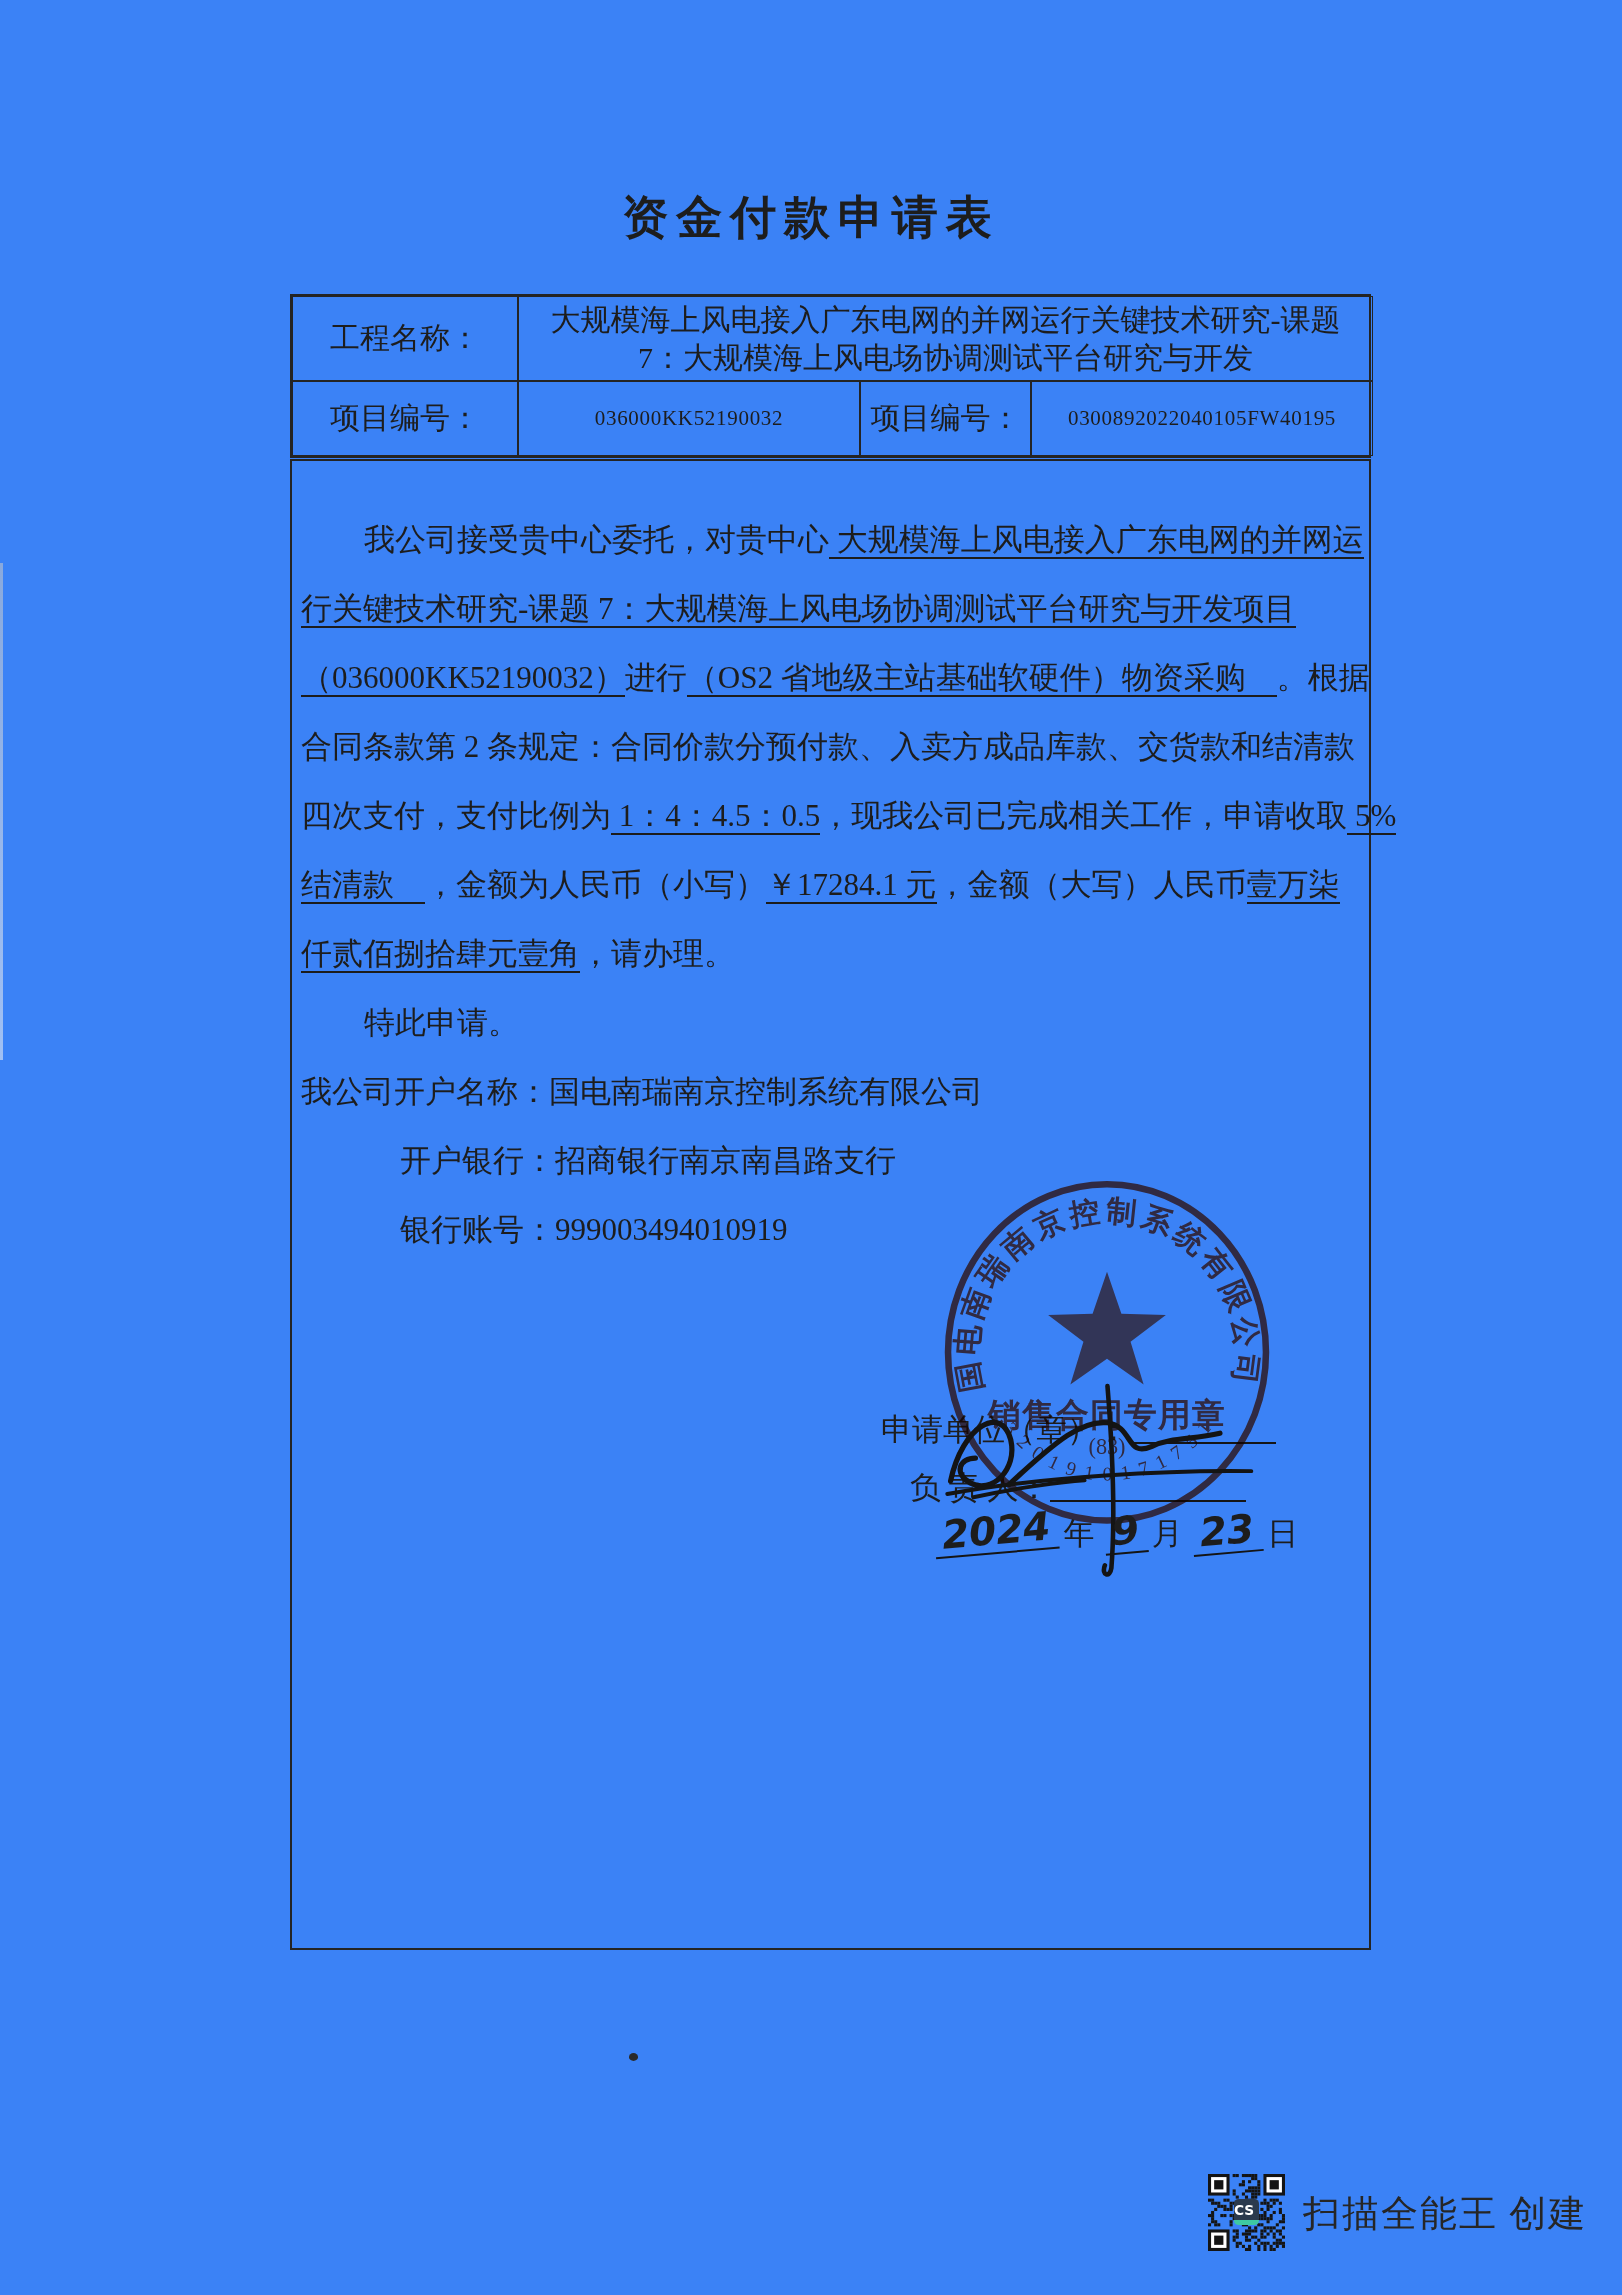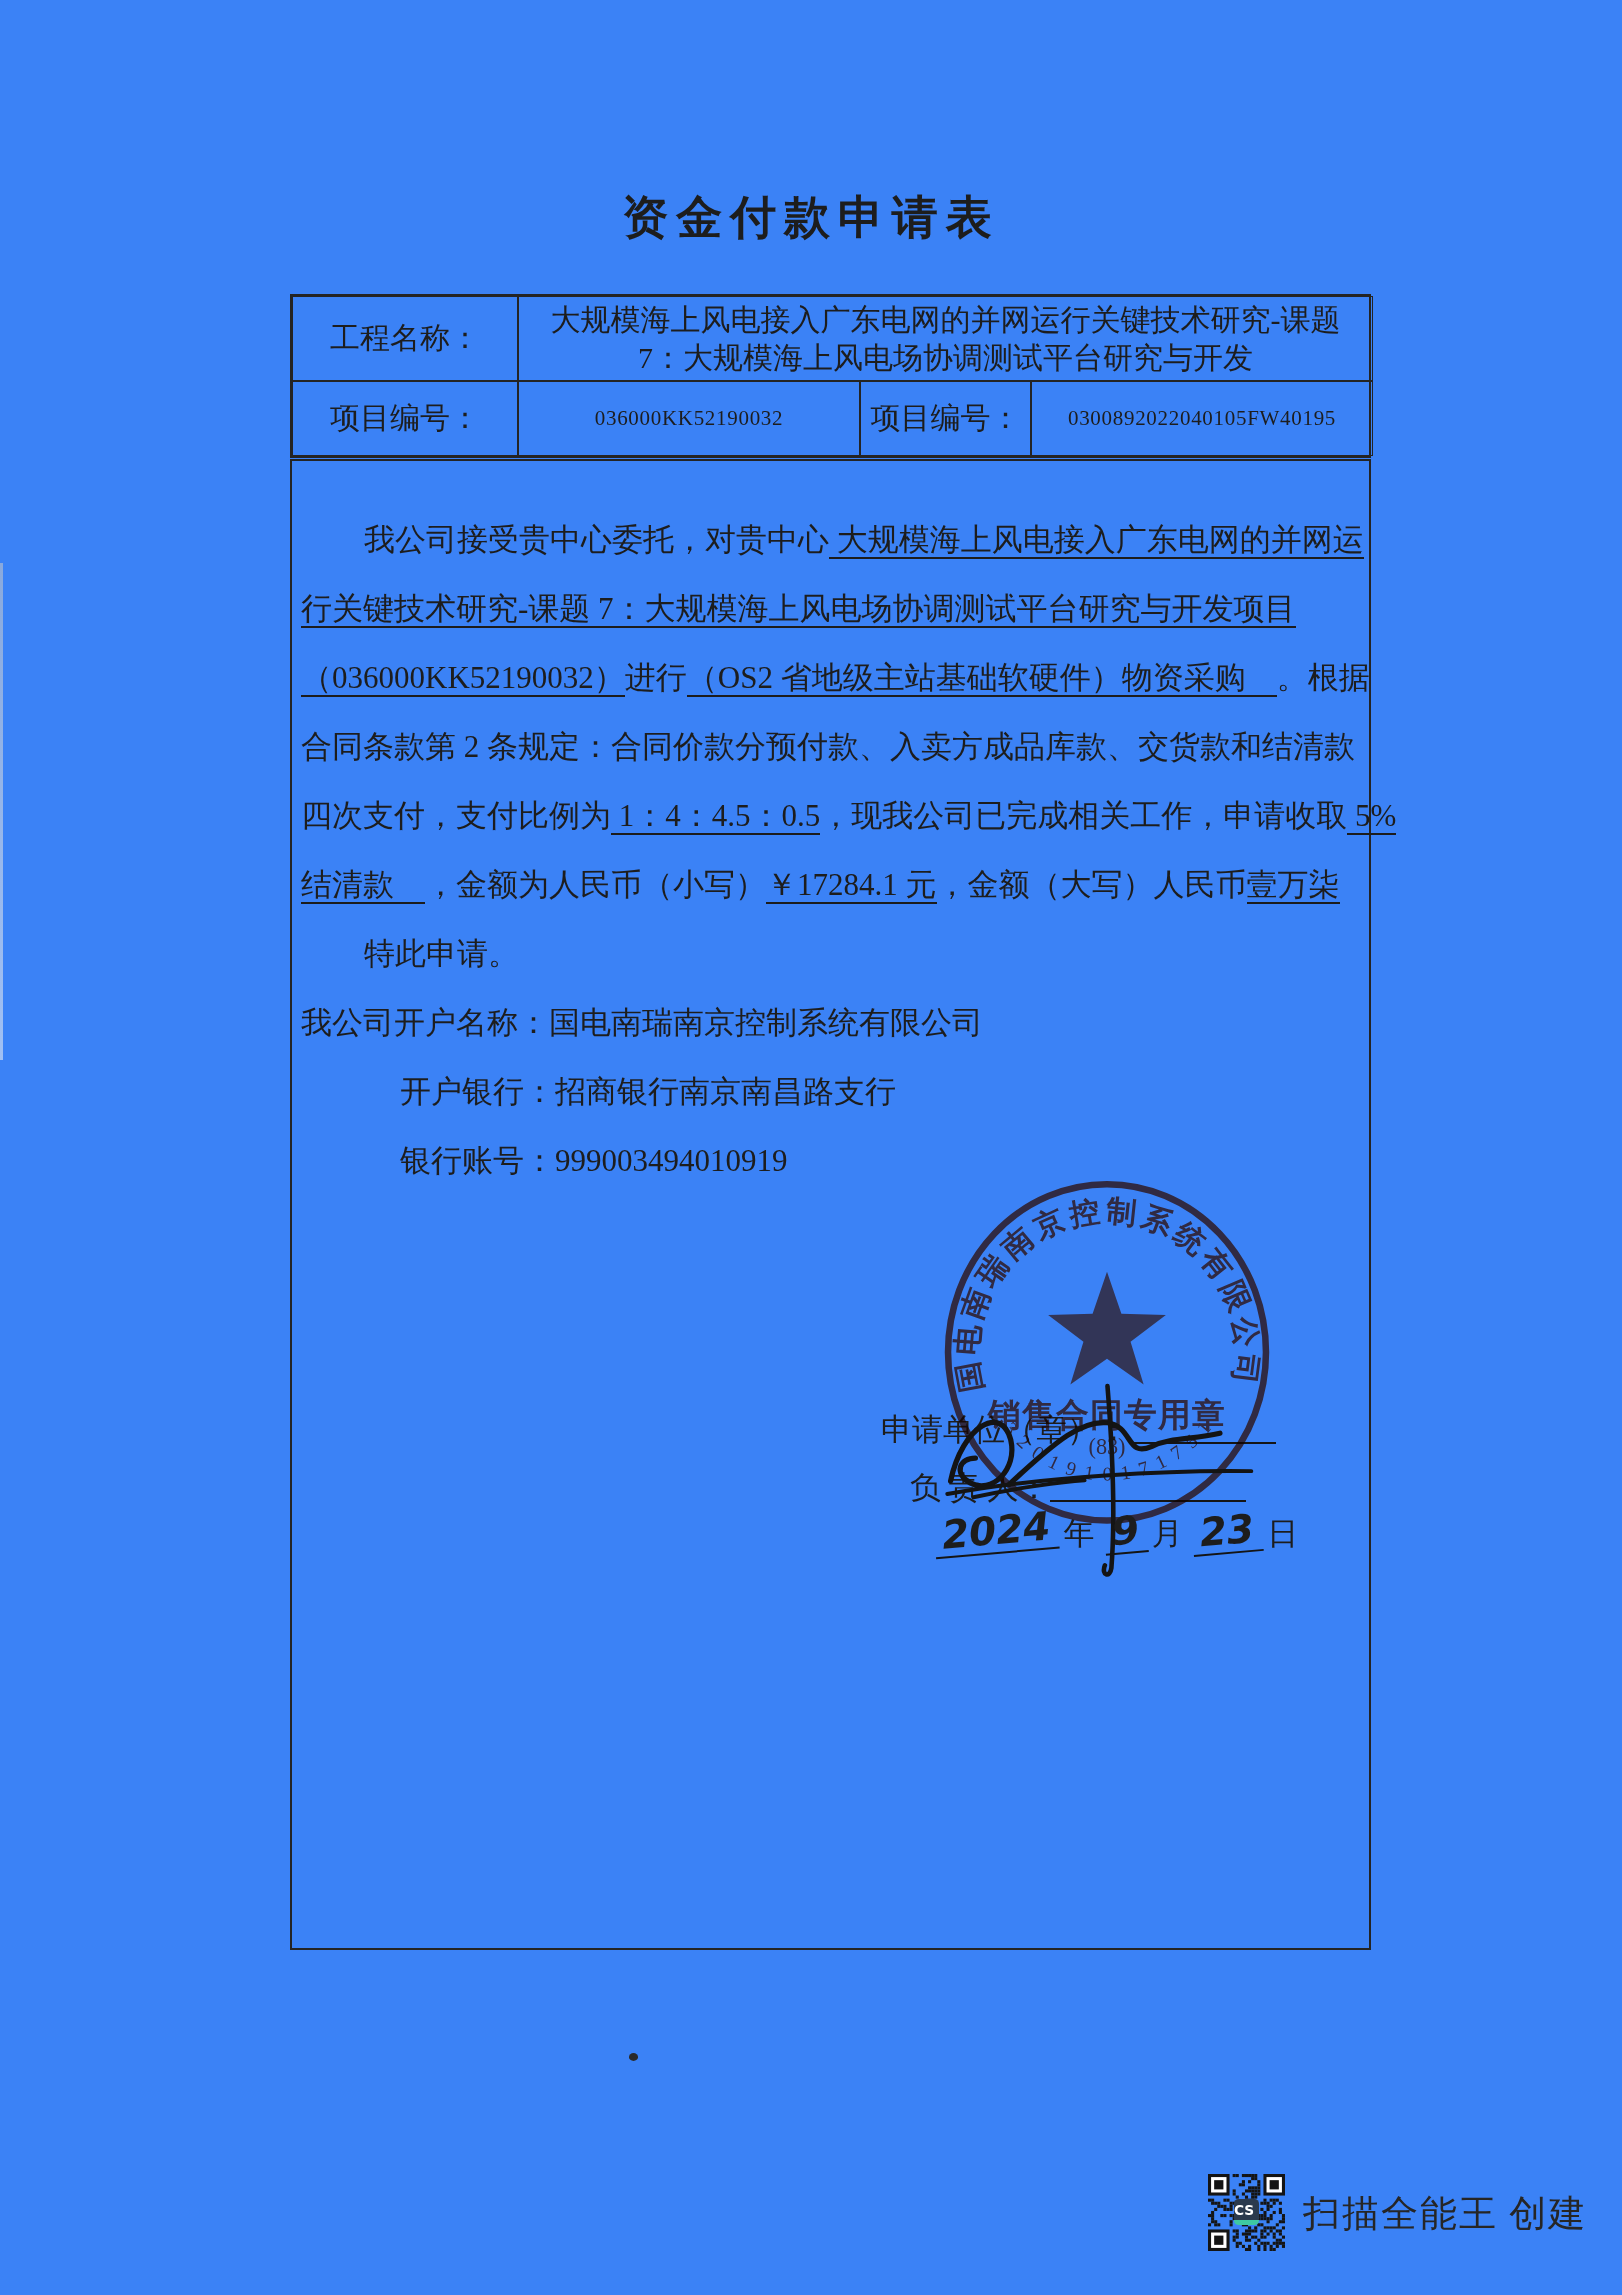--- a/index.html
+++ b/index.html
@@ -85,20 +85,21 @@
 
   <div class="bigbox"></div>
 
   <div class="bodytext">
       <div class="bline ind-para"><span>我公司接受贵中心委托，对贵中心</span><span class="u"> 大规模海上风电接入广东电网的并网运</span></div>
       <div class="bline"><span class="u">行关键技术研究-课题 7：大规模海上风电场协调测试平台研究与开发项目</span></div>
       <div class="bline"><span class="u">（036000KK52190032）</span><span>进行</span><span class="u">（OS2 省地级主站基础软硬件）物资采购　</span><span>。根据</span></div>
       <div class="bline"><span>合同条款第 2 条规定：合同价款分预付款、入卖方成品库款、交货款和结清款</span></div>
       <div class="bline"><span>四次支付，支付比例为</span><span class="u"> 1：4：4.5：0.5</span><span>，现我公司已完成相关工作，申请收取</span><span class="u"> 5%</span></div>
       <div class="bline"><span class="u">结清款　</span><span>，金额为人民币（小写）</span><span class="u">￥17284.1 元</span><span>，金额（大写）人民币</span><span class="u">壹万柒</span></div>
+      <div class="bline"><span class="u">仟贰佰捌拾肆元壹角</span><span>，请办理。</span></div>
       <div class="bline ind-para"><span>特此申请。</span></div>
       <div class="bline"><span>我公司开户名称：国电南瑞南京控制系统有限公司</span></div>
       <div class="bline ind-bank"><span>开户银行：招商银行南京南昌路支行</span></div>
       <div class="bline ind-bank"><span>银行账号：999003494010919</span></div>
     </div>
 
   <div class="apply-line"><span>申请单位（章）：</span><span class="blank blank1"></span></div>
 
   <div class="resp-line"><span>负 责 人：</span><span class="blank blank2"></span></div>
 

